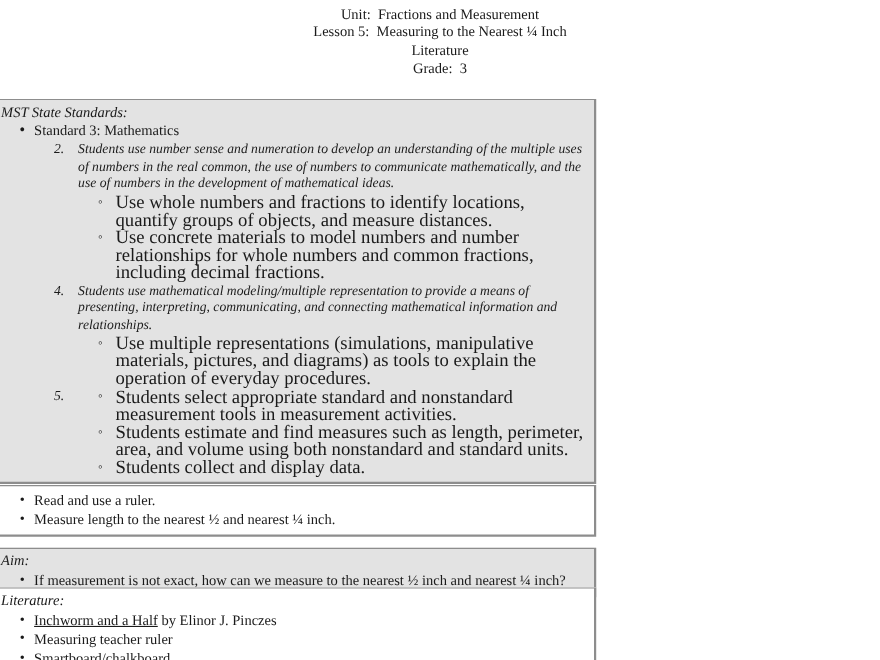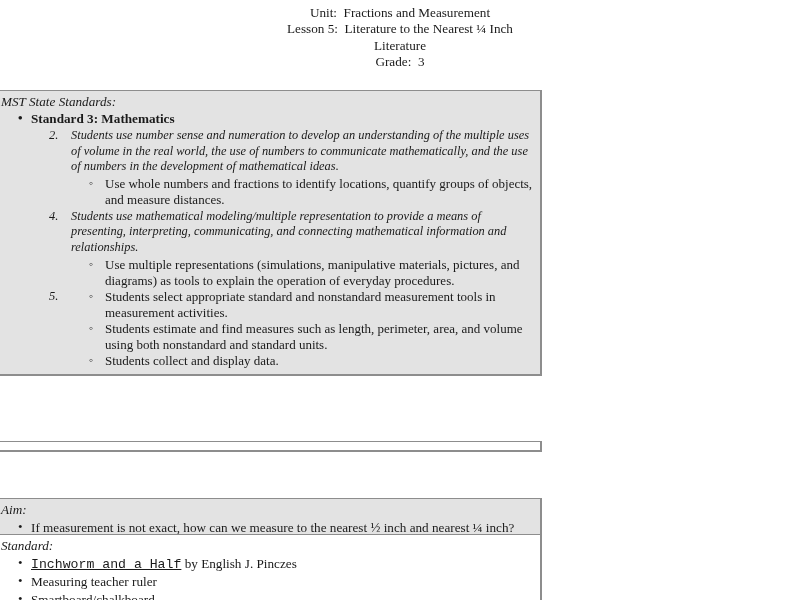--- a/index.html
+++ b/index.html
@@ -55,21 +55,21 @@
     padding-left:30px;
     font-size:13.2px;line-height:16.3px;
     font-weight:bold;
     margin-bottom:0;
   }
   ul.lvl1>li:before{
     content:"\2022";
     position:absolute;left:17px;top:-1px;
     font-size:13px;font-weight:bold;
   }
-  ul.lvl1 .bullet-text{font-weight:bold;}
+  ul.lvl1 .bullet-text{font-weight:normal;}
 
   ol.lvl2{list-style:none;margin:0;padding:0;}
   ol.lvl2>li{
     position:relative;
     padding-left:40px;
     font-size:12.4px;line-height:15.6px;
     font-style:italic;
     font-weight:normal;
     margin-top:1px;
   }
@@ -77,21 +77,21 @@
     position:absolute;left:18px;top:0;
     font-style:italic;
     font-weight:normal;
   }
   ol.lvl2>li>.itxt{display:block;}
 
   ul.lvl3{list-style:none;margin:1px 0 0 0;padding:0;}
   ul.lvl3>li{
     position:relative;
     padding-left:34px;
-    font-size:13px;line-height:15.9px;
+    font-size:17px;line-height:15.9px;
     font-style:normal;
     font-weight:normal;
   }
   ul.lvl3>li:before{
     content:"\25E6";
     position:absolute;left:18px;top:0;
     font-size:12px;
   }
 
   
@@ -99,49 +99,50 @@
   ul.flat>li{
     position:relative;
     padding-left:30px;
     font-size:13.2px;line-height:17.3px;
   }
   ul.flat>li:before{
     content:"\2022";
     position:absolute;left:17px;top:-1px;
     font-size:13px;
   }
-  .book-title{text-decoration:underline;font-family:Liberation Mono, monospace;}
+  .book-title{text-decoration:underline;}
 </style>
 </head>
 <body>
 
 <div class="page">
 
   <div class="doc-header">
     <div class="hline">Unit:  Fractions and Measurement</div>
-    <div class="hline">Lesson 5:  Literature to the Nearest ¼ Inch</div>
+    <div class="hline">Lesson 5:  Measuring to the Nearest ¼ Inch</div>
     <div class="hline">Literature</div>
     <div class="hline">Grade:  3</div>
   </div>
 
   <div class="tbl-wrap" id="sect-standards">
     <div class="sect gray">
       <div class="sect-label">MST State Standards:</div>
 
       <ul class="lvl1">
         <li>
           <span class="bullet-text">Standard 3:  Mathematics</span>
 
           <ol class="lvl2">
 
             <li>
               <span class="num">2.</span>
-              <span class="itxt">Students use number sense and numeration to develop an understanding of the multiple uses of volume in the real world, the use of numbers to communicate mathematically, and the use of numbers in the development of mathematical ideas.</span>
+              <span class="itxt">Students use number sense and numeration to develop an understanding of the multiple uses of numbers in the real common, the use of numbers to communicate mathematically, and the use of numbers in the development of mathematical ideas.</span>
               <ul class="lvl3">
                 <li>Use whole numbers and fractions to identify locations, quantify groups of objects, and measure distances.</li>
+                <li>Use concrete materials to model numbers and number relationships for whole numbers and common fractions, including decimal fractions.</li>
               </ul>
             </li>
 
             <li>
               <span class="num">4.</span>
               <span class="itxt">Students use mathematical modeling/multiple representation to provide a means of presenting, interpreting, communicating, and connecting mathematical information and relationships.</span>
               <ul class="lvl3">
                 <li>Use multiple representations (simulations, manipulative materials, pictures, and diagrams) as tools to explain the operation of everyday procedures.</li>
               </ul>
             </li>
@@ -156,36 +157,40 @@
             </li>
 
           </ol>
         </li>
       </ul>
     </div>
   </div>
 
   <div class="tbl-wrap" id="sect-objectives">
     <div class="sect white">
+      <ul class="flat">
+        <li>Read and use a ruler.</li>
+        <li>Measure length to the nearest ½ and nearest ¼ inch.</li>
+      </ul>
     </div>
   </div>
 
   <div class="tbl-wrap" id="sect-aim">
     <div class="sect gray">
       <div class="sect-label">Aim:</div>
       <ul class="flat">
         <li>If measurement is not exact, how can we measure to the nearest ½ inch and nearest ¼ inch?</li>
       </ul>
     </div>
   </div>
 
   <div class="tbl-wrap" id="sect-materials">
     <div class="sect white">
-      <div class="sect-label">Standard:</div>
+      <div class="sect-label">Literature:</div>
       <ul class="flat">
-        <li><span class="book-title">Inchworm and a Half</span><span> by English J. Pinczes</span></li>
+        <li><span class="book-title">Inchworm and a Half</span><span> by Elinor J. Pinczes</span></li>
         <li><span>Measuring teacher ruler</span></li>
         <li><span>Smartboard/chalkboard</span></li>
       </ul>
     </div>
   </div>
 
 </div>
 
 </body></html>

